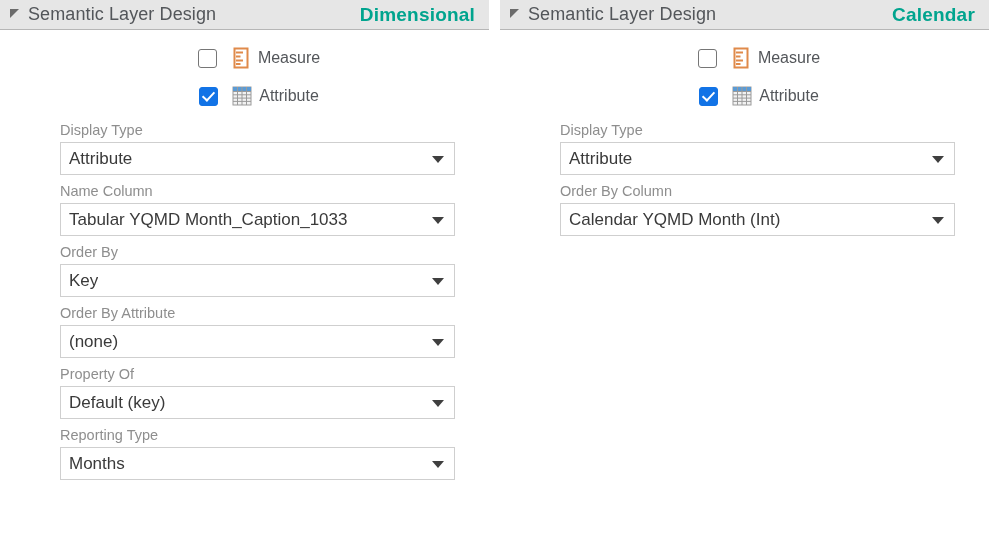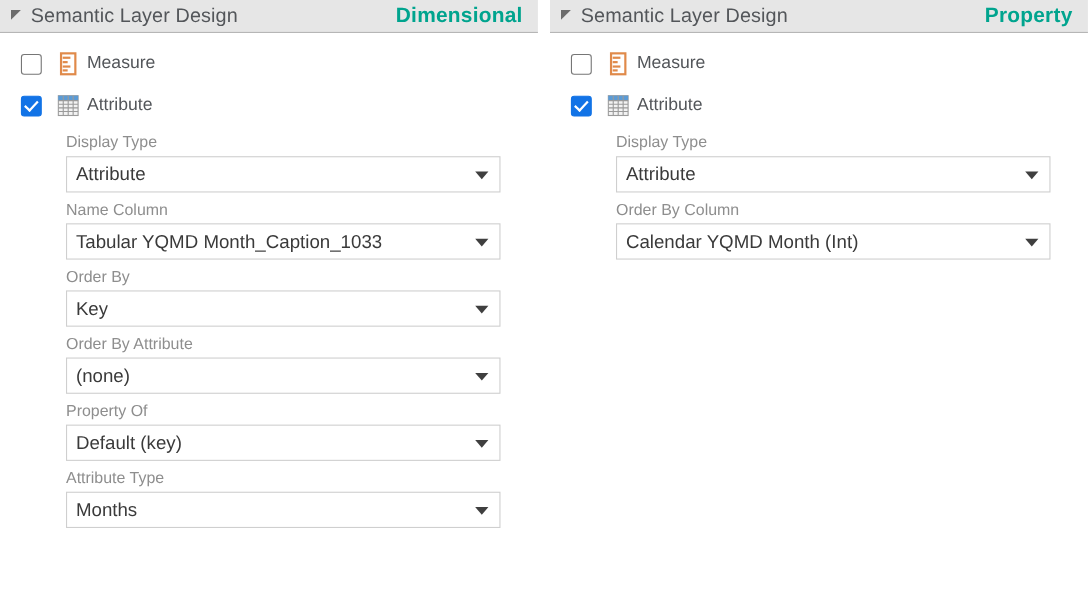--- a/index.html
+++ b/index.html
@@ -73,22 +73,23 @@
   
   .panel-body {
     padding: 14px 0 0 0;
   }
 
   
   .type-row {
     display: flex;
     align-items: center;
     height: 28px;
-    padding-left: 19px;
-    box-sizing: border-box;
+    padding-left: 29px;
+    box-sizing: border-box;
+    justify-content: center;
   }
   .type-row + .type-row { margin-top: 10px; }
 
   .cbox {
     position: relative;
     width: 19px;
     height: 19px;
     flex: 0 0 auto;
     box-sizing: border-box;
     border: 1.6px solid #767676;
@@ -257,37 +258,37 @@
 
         <div class="field">
           <div class="field-label">Property Of</div>
           <div class="select">
             <span class="select-value">Default (key)</span>
             <span class="select-caret"></span>
           </div>
         </div>
 
         <div class="field">
-          <div class="field-label">Attribute Type</div>
+          <div class="field-label">Reporting Type</div>
           <div class="select">
             <span class="select-value">Months</span>
             <span class="select-caret"></span>
           </div>
         </div>
 
       </div>
     </div>
   </section>
 
   <section class="panel panel--right">
 
     <div class="panel-header">
       <span class="collapse-arrow"></span>
       <span class="panel-title">Semantic Layer Design</span>
-      <span class="panel-mode">Property</span>
+      <span class="panel-mode">Calendar</span>
     </div>
 
     <div class="panel-body">
 
       <div class="type-row">
         <span class="cbox"></span>
         <span class="type-icon">
           <svg width="20" height="22" viewBox="0 0 20 22" xmlns="http://www.w3.org/2000/svg">
             <rect x="3.5" y="1.5" width="13" height="19" fill="#ffffff" stroke="#e08a4a" stroke-width="2"></rect>
             <rect x="5" y="4.5" width="7" height="2" fill="#e08a4a"></rect>

